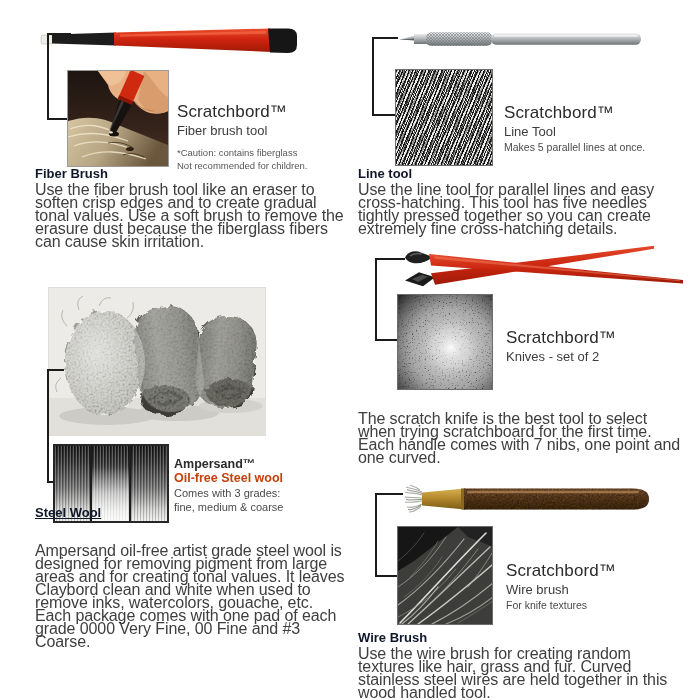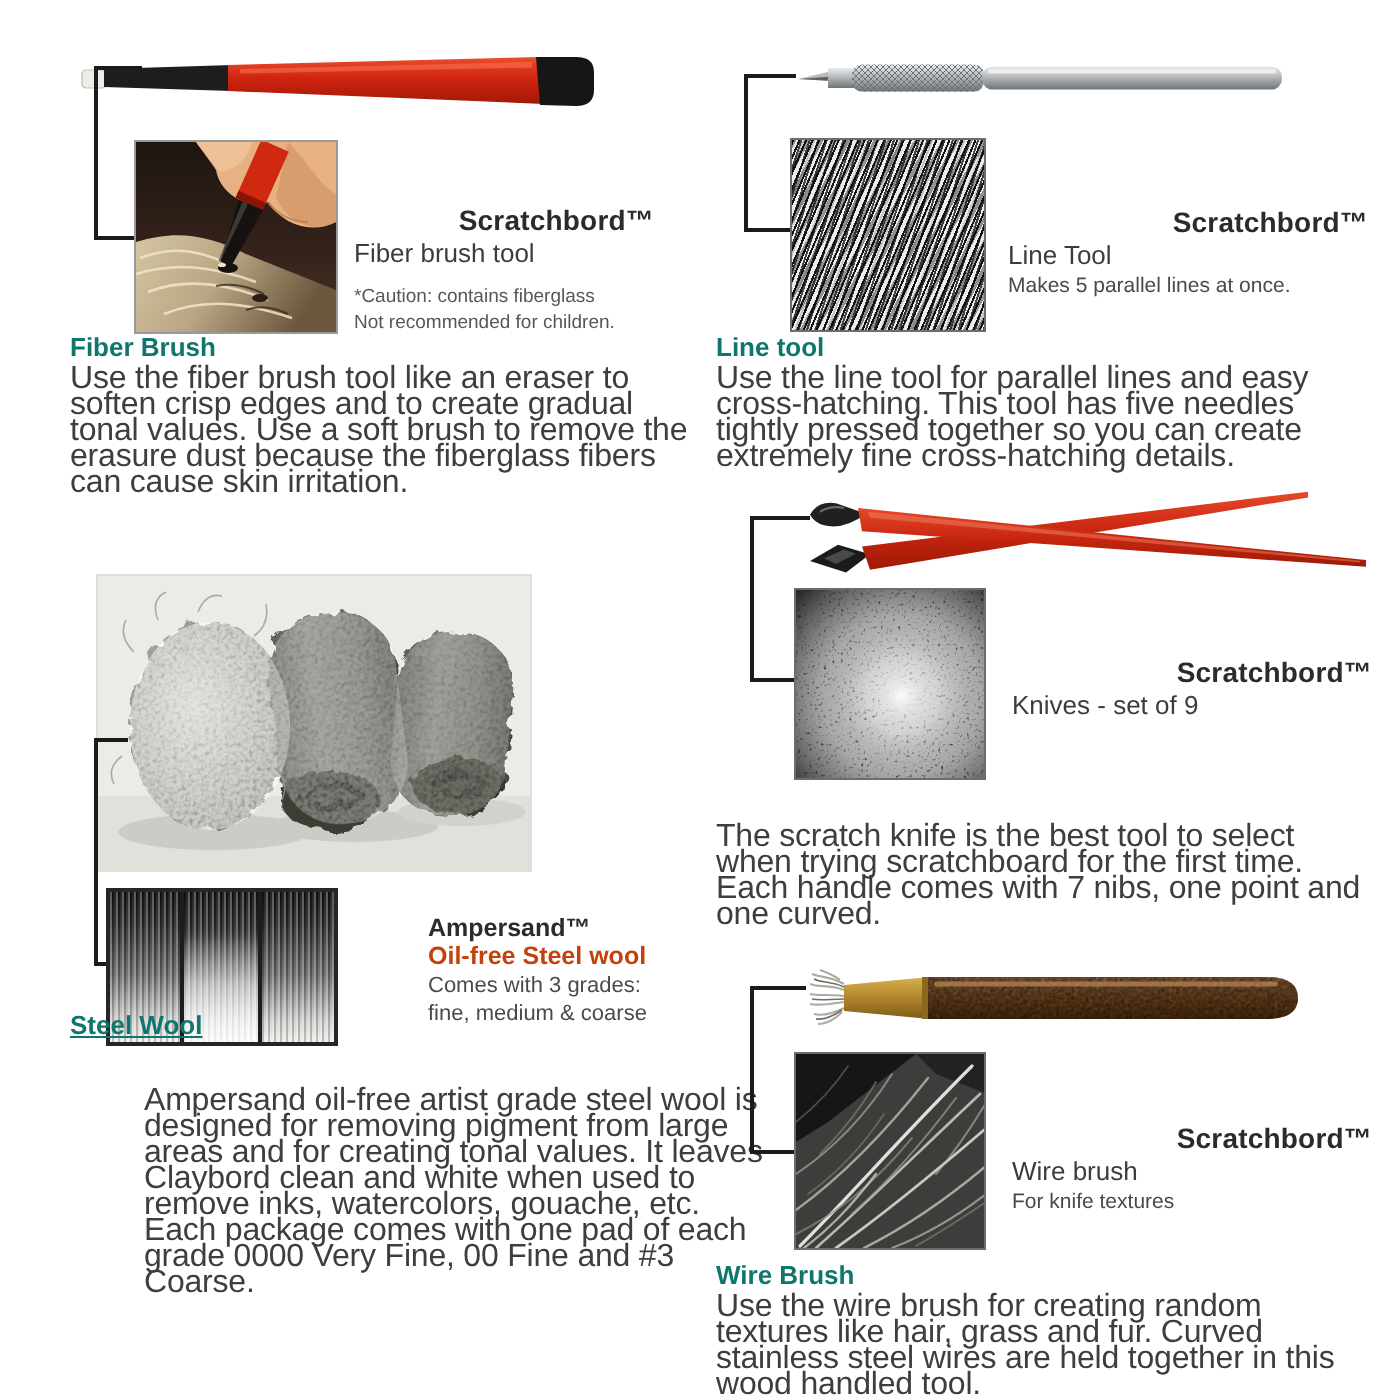--- a/index.html
+++ b/index.html
@@ -1,26 +1,26 @@
 <!DOCTYPE html>
 <html><head>
 <meta charset="utf-8">
 <style>
   html,body{margin:0;padding:0;background:#ffffff;}
   #canvas{position:relative;width:700px;height:700px;background:#ffffff;overflow:hidden;
           font-family:"Liberation Sans","DejaVu Sans",sans-serif;color:#3c3c3c;}
   .abs{position:absolute;}
-  .brand{font-size:14px;font-weight:700;color:#2b2b2b;letter-spacing:.1px;text-align:right;}
+  .brand{font-size:17px;font-weight:400;color:#2b2b2b;letter-spacing:.1px;}
   .product{font-size:13px;color:#3c3c3c;margin-top:1px;}
   .note{font-size:9.5px;color:#575757;line-height:1.35;margin-top:9px;}
   .subnote{font-size:10.5px;color:#4a4a4a;margin-top:2px;}
   .brand-sm{font-size:12.5px;font-weight:700;color:#2b2b2b;}
   .product-sm{font-size:12.5px;font-weight:700;color:#c2410c;}
   .note-sm{font-size:11px;color:#4a4a4a;line-height:1.25;margin-top:2px;}
-  .heading{font-size:13px;font-weight:700;color:#0f766e;}
+  .heading{font-size:13px;font-weight:700;color:#0f172a;}
   .para{font-size:16px;line-height:13px;color:#3e3e3e;letter-spacing:-0.1px;margin-top:3px;}
   .conn-v{width:0;border-left:2px solid #1b1b1b;}
   .conn-h{height:0;border-top:2px solid #1b1b1b;}
   .photo{box-sizing:border-box;border:1px solid #6d6d6d;overflow:hidden;background:#fff;}
   .photo-lt{border:1px solid #9a9a9a;}
   .line-photo-bg{width:100%;height:100%;background-color:#ececea;
     background-image:
       repeating-linear-gradient(113deg, rgba(10,10,10,.95) 0 1px, transparent 1px 3px),
       repeating-linear-gradient(108deg, rgba(25,25,25,.8) 0 1px, transparent 1px 4px),
       repeating-linear-gradient(118deg, rgba(70,70,70,.55) 0 2px, transparent 2px 6px),
@@ -187,21 +187,21 @@
         </radialGradient>
       </defs>
       <rect width="96" height="96" fill="#101010"></rect>
       <rect width="96" height="96" filter="url(#kspeck)" opacity="0.85"></rect>
       <rect width="96" height="96" fill="url(#kglow)"></rect>
     </svg>
   </div>
 
   <div class="abs" style="left:506px;top:328px;width:180px;">
     <div class="brand">Scratchbord™</div>
-    <div class="product">Knives - set of 9</div>
+    <div class="product">Knives - set of 2</div>
   </div>
 
   <div class="abs para" style="left:358px;top:409px;width:326px;">The scratch knife is the best tool to select when trying scratchboard for the first time. Each handle comes with 7 nibs, one point and one curved.</div>
 
   <div class="abs" style="left:48px;top:287px;width:216px;height:147px;border:1px solid #e0ded9;box-sizing:content-box;">
     <svg viewBox="0 0 216 147" width="216" height="147">
       <defs>
         <filter id="srough" x="-15%" y="-15%" width="130%" height="130%">
           <feTurbulence type="fractalNoise" baseFrequency="0.12" numOctaves="3" result="t"></feTurbulence>
           <feDisplacementMap in="SourceGraphic" in2="t" scale="8"></feDisplacementMap>
@@ -258,31 +258,31 @@
   <div class="abs conn-h" style="left:47px;top:481px;width:8px;"></div>
 
   <div class="abs steel-tex" style="left:53px;top:444px;width:116px;height:79px;">
     <div style="position:relative;width:100%;height:100%;">
       <div class="steel-div" style="left:35px;"></div>
       <div class="steel-div" style="left:74px;"></div>
       <div class="steel-mid" style="left:37px;width:37px;"></div>
     </div>
   </div>
 
-  <div class="abs" style="left:174px;top:457px;width:150px;margin-left:40px;">
+  <div class="abs" style="left:174px;top:457px;width:150px;">
     <div class="brand-sm">Ampersand™</div>
     <div class="product-sm">Oil-free Steel wool</div>
     <div class="note-sm">
       <div>Comes with 3 grades:</div>
       <div>fine, medium &amp; coarse</div>
     </div>
   </div>
 
   <div class="abs heading" style="left:35px;top:505px;text-decoration:underline;">Steel Wool</div>
-  <div class="abs para" style="left:35px;top:541px;width:312px;margin-left:37px;">Ampersand oil-free artist grade steel wool is designed for removing pigment from large areas and for creating tonal values. It leaves Claybord clean and white when used to remove inks, watercolors, gouache, etc. Each package comes with one pad of each grade 0000 Very Fine, 00 Fine and #3 Coarse.</div>
+  <div class="abs para" style="left:35px;top:541px;width:312px;">Ampersand oil-free artist grade steel wool is designed for removing pigment from large areas and for creating tonal values. It leaves Claybord clean and white when used to remove inks, watercolors, gouache, etc. Each package comes with one pad of each grade 0000 Very Fine, 00 Fine and #3 Coarse.</div>
 
   <div class="abs" style="left:403px;top:484px;width:252px;height:30px;">
     <svg viewBox="0 0 252 30" width="252" height="30">
       <defs>
         <linearGradient id="wgold" x1="0" y1="0" x2="0" y2="1">
           <stop offset="0" stop-color="#d6b050"></stop>
             <stop offset="0.45" stop-color="#b58a2e"></stop>
             <stop offset="1" stop-color="#7d5c16"></stop>
         </linearGradient>
         <linearGradient id="wwood" x1="0" y1="0" x2="0" y2="1">

